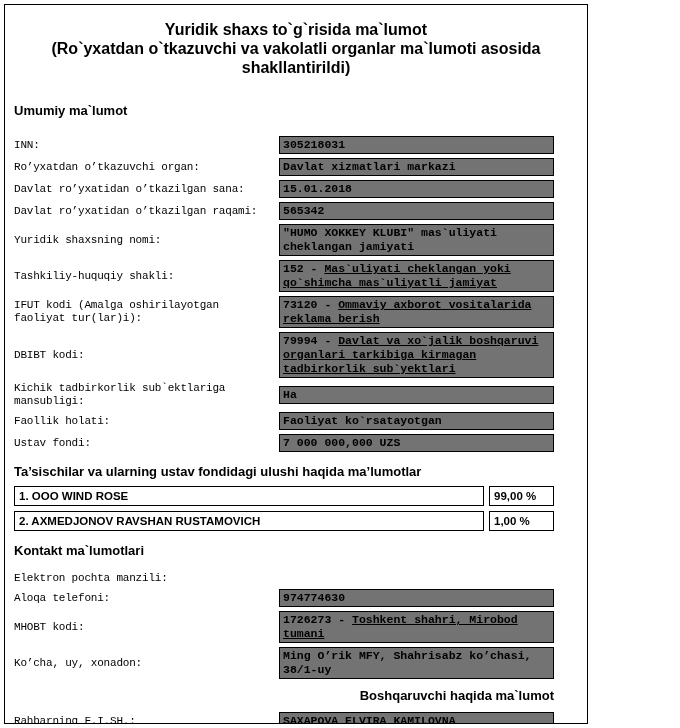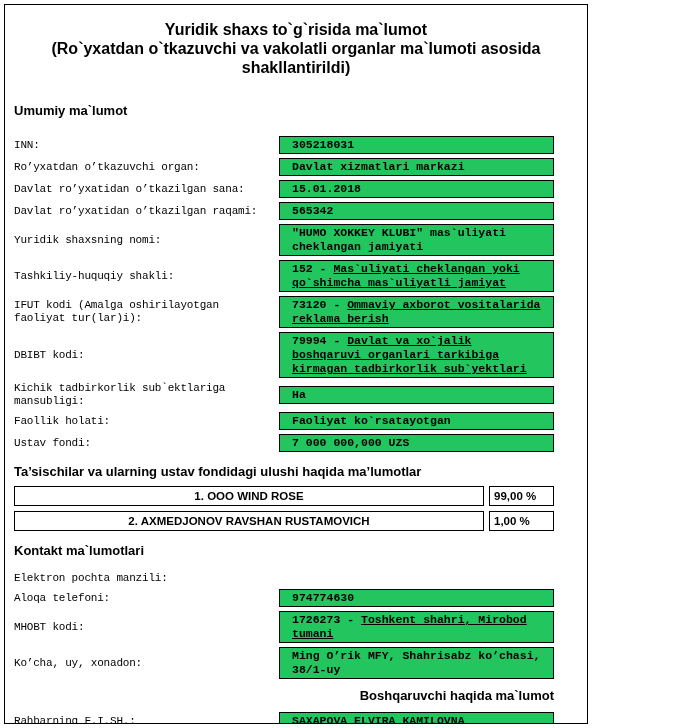--- a/index.html
+++ b/index.html
@@ -25,27 +25,27 @@
   #sec-founders { margin: 12px 0 7px; }
   #sec-contact  { margin: 12px 0 14px; }
   #sec-manager  { margin: 9px 0 9px; text-align: right; }
 
   .row { display: flex; align-items: center; margin-bottom: 4px; font-family: Liberation Mono, monospace; }
   .lbl {
     flex: 0 0 265px; width: 265px; padding-right: 8px;
     font-size: 11px; letter-spacing: -0.2px; line-height: 13px;
   }
   .box {
-    flex: 1; min-height: 18px; border: 1px solid #000; background: #22c55e;
-    padding: 1px 12px; font-weight: bold; font-size: 11.5px; line-height: 14px;
+    flex: 1; min-height: 18px; border: 1px solid #000; background: #737373;
+    padding: 1px 3px; font-weight: bold; font-size: 11.5px; line-height: 14px;
   }
   .lnk { text-decoration: underline; color: #000; cursor: pointer; }
 
   .frow { display: flex; gap: 5px; margin-bottom: 5px; font-weight: bold; font-size: 11.5px; }
-  .fname { flex: 1; border: 1px solid #000; padding: 2px 4px; line-height: 14px; text-align: center; }
+  .fname { flex: 1; border: 1px solid #000; padding: 2px 4px; line-height: 14px; }
   .fshare { flex: 0 0 65px; width: 65px; border: 1px solid #000; padding: 2px 4px; line-height: 14px; }
 
   hr.divider { border: 0; border-top: 1px solid #8a8a8a; margin: 4px 4px 0 3px; }
   .footer { text-align: right; font-size: 11px; padding-right: 33px; }
 </style>
 </head>
 <body>
 
 <div class="page">
   <div class="content">

